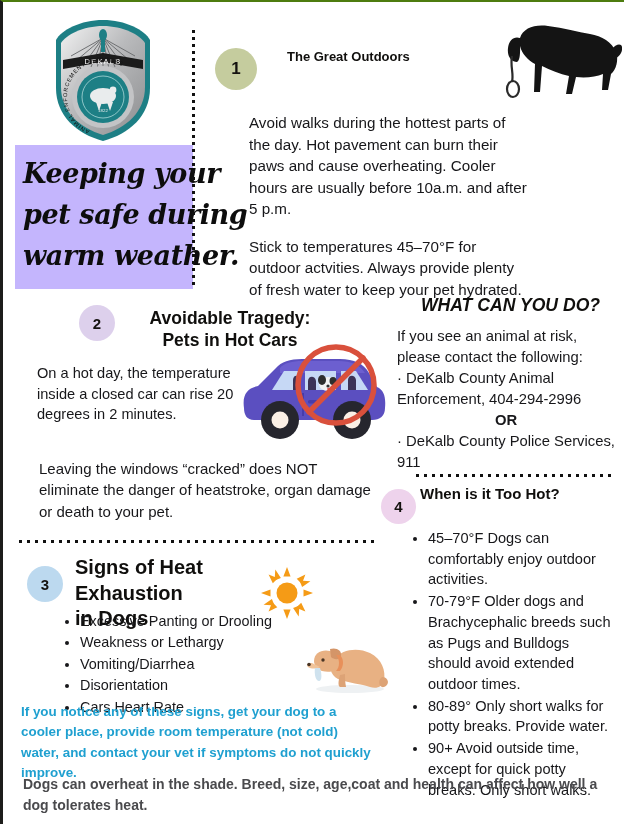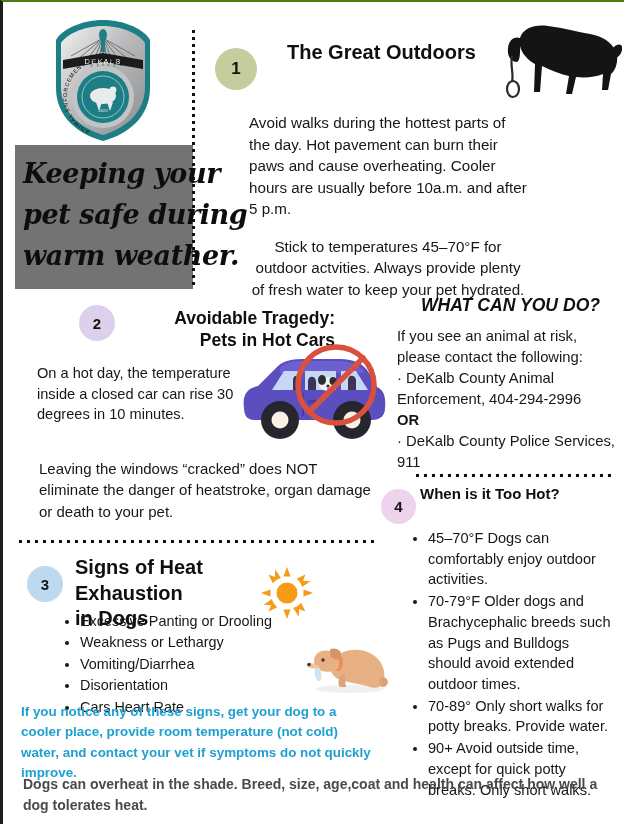--- a/index.html
+++ b/index.html
@@ -40,21 +40,21 @@
     position: absolute;
     left: 38px; top: 14px;
     width: 124px; height: 128px;
   }
 
   
   .title-block {
     position: absolute;
     left: 12px; top: 143px;
     width: 178px; height: 144px;
-    background: #737373;
+    background: #c4b5fd;
     box-sizing: border-box;
     padding: 8px 6px 0 8px;
   }
   .script-line {
     font-family: "DejaVu Serif", serif;
     font-style: italic;
     font-weight: bold;
     font-size: 27px;
     line-height: 41px;
     color: #0d0d0d;
@@ -80,21 +80,21 @@
     font-weight: bold;
     color: #100f0d;
     line-height: 1.28;
   }
   .body-text {
     position: absolute;
     color: #17171a;
     line-height: 1.42;
   }
   .body-text p { margin: 16px 0 13px 0; }
-  .body-text p:last-child { margin-bottom: 0; text-align: center; }
+  .body-text p:last-child { margin-bottom: 0; }
 
   ul.plain {
     margin: 6px;
     padding-left: 19px;
     list-style: disc;
   }
   ul.plain li { margin-bottom: 1px; }
 
   .advisory {
     position: absolute;
@@ -168,21 +168,21 @@
     <div class="script-line">pet safe during</div>
     <div class="script-line">warm weather.</div>
   </div>
 
   <div class="dots-v" style="left:189px; top:28px; height:255px;"></div>
   <div class="dots-h" style="left:16px; top:538px; width:360px;"></div>
   <div class="dots-h" style="left:413px; top:472px; width:198px;"></div>
 
   <div class="num-circle" style="left:212px; top:46px; width:42px; height:42px; background:#c5cc9e;">1</div>
 
-  <div class="sec-head" style="left:284px; top:38px; width:210px; font-size:20px;">The Great Outdoors</div>
+  <div class="sec-head" style="left:284px; top:47px; width:210px; font-size:13px;">The Great Outdoors</div>
 
   <div class="body-text" style="left:246px; top:94px; width:278px; font-size:15.2px;">
     <p>Avoid walks during the hottest parts of the day. Hot pavement can burn their paws and cause overheating. Cooler hours are usually before 10a.m. and after 5 p.m.</p>
     <p> Stick to temperatures 45–70°F for outdoor actvities. Always provide plenty of fresh water to keep your pet hydrated.</p>
   </div>
 
   <div class="art" style="left:487px; top:14px; width:132px; height:92px;">
     <svg viewBox="0 0 132 92" width="132" height="92">
       <g fill="#141414">
         <path d="M30 22 C33 12 45 8 58 10 C74 12 88 16 100 18 C112 20 122 26 126 36
@@ -195,26 +195,26 @@
 
       <g stroke="#2a2a2a" stroke-width="2.2" fill="none">
         <path d="M22 40 C20 50 24 58 22 66"></path>
         <ellipse cx="23" cy="73" rx="6" ry="8"></ellipse>
       </g>
     </svg>
   </div>
 
   <div class="num-circle" style="left:76px; top:303px; width:36px; height:36px; background:#ddd0ec; font-size:15px;">2</div>
 
-  <div class="sec-head" style="left:122px; top:305px; width:210px; font-size:17.5px; text-align:right;">
+  <div class="sec-head" style="left:122px; top:305px; width:210px; font-size:17.5px; text-align:center;">
     <div>Avoidable Tragedy:</div>
     <div>Pets in Hot Cars</div>
   </div>
 
-  <div class="body-text" style="left:34px; top:361px; width:205px; font-size:14.6px;">On a hot day, the temperature inside a closed car can rise 30 degrees in 10 minutes.</div>
+  <div class="body-text" style="left:34px; top:361px; width:205px; font-size:14.6px;">On a hot day, the temperature inside a closed car can rise 20 degrees in 2 minutes.</div>
 
   <div class="body-text" style="left:36px; top:456px; width:335px; font-size:15px;">Leaving the windows “cracked” does NOT eliminate the danger of heatstroke, organ damage or death to your pet.</div>
 
   <div class="art" style="left:233px; top:338px; width:155px; height:112px;">
     <svg viewBox="0 0 155 112" width="155" height="112">
 
       <path d="M8 68 C6 54 12 48 22 46 L40 28 C45 22 54 19 66 19 L104 19
                C118 19 128 24 133 33 L141 47 C148 50 150 57 149 68
                C149 76 144 80 136 80 L18 80 C11 80 8 75 8 68 Z" fill="#5b4fc0"></path>
 
@@ -247,33 +247,33 @@
       <circle cx="100" cy="45" r="38" fill="none" stroke="#d9503c" stroke-width="5.5"></circle>
       <path d="M73 72 L127 18" stroke="#d9503c" stroke-width="5.5" stroke-linecap="round"></path>
     </svg>
   </div>
 
   <div class="sec-head" style="left:400px; top:292px; width:215px; font-size:17.6px; text-align:center;font-style:italic;">WHAT CAN YOU DO?</div>
 
   <div class="body-text" style="left:394px; top:324px; width:218px; font-size:14.8px;">
     <div>If you see an animal at risk, please contact the following:</div>
     <div>· DeKalb County Animal Enforcement, 404-294-2996</div>
-    <div style="text-align:left; font-weight:bold;">OR</div>
+    <div style="text-align:center; font-weight:bold;">OR</div>
     <div>· DeKalb County Police Services, 911</div>
   </div>
 
   <div class="num-circle" style="left:378px; top:487px; width:35px; height:35px; background:#eed3ec; font-size:15px;">4</div>
 
   <div class="sec-head" style="left:417px; top:482px; width:200px; font-size:15px;">When is it Too Hot?</div>
 
   <div class="body-text" style="left:400px; top:520px; width:215px; font-size:14.6px;">
     <ul class="plain">
       <li>45–70°F  Dogs can comfortably enjoy outdoor activities.</li>
       <li>70-79°F Older dogs and Brachycephalic breeds such as Pugs and Bulldogs should avoid extended outdoor times.</li>
-      <li>70-89° Only short walks for potty breaks. Provide water.</li>
+      <li>80-89° Only short walks for potty breaks. Provide water.</li>
       <li>90+ Avoid outside time, except for quick potty breaks. Only short walks.</li>
     </ul>
   </div>
 
   <div class="num-circle" style="left:24px; top:564px; width:36px; height:36px; background:#bcd9ef; font-size:15px;">3</div>
 
   <div class="sec-head" style="left:72px; top:553px; width:215px; font-size:20px;">
     <div>Signs of Heat Exhaustion</div>
     <div>in Dogs</div>
   </div>

